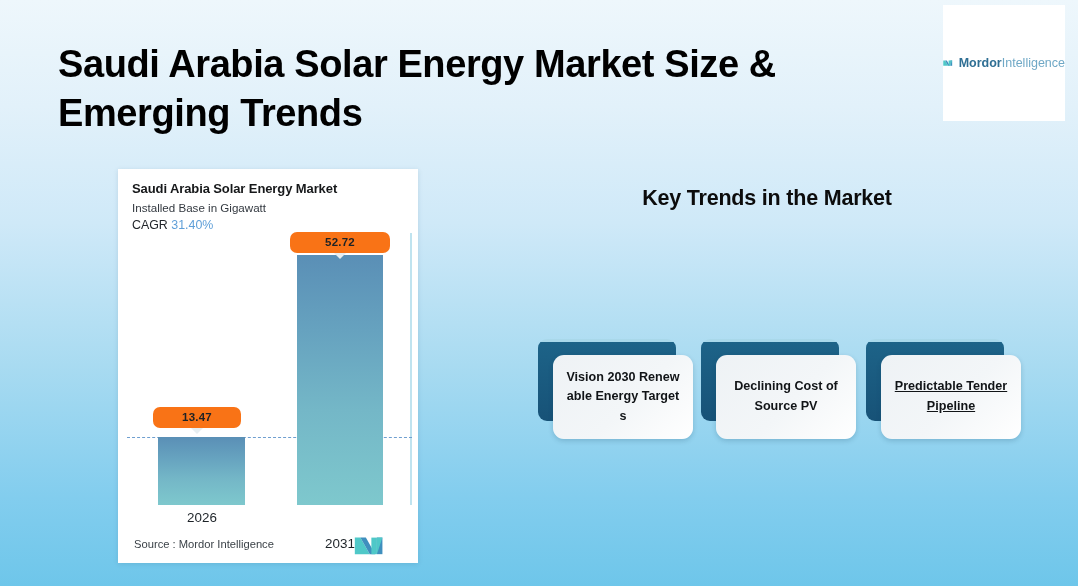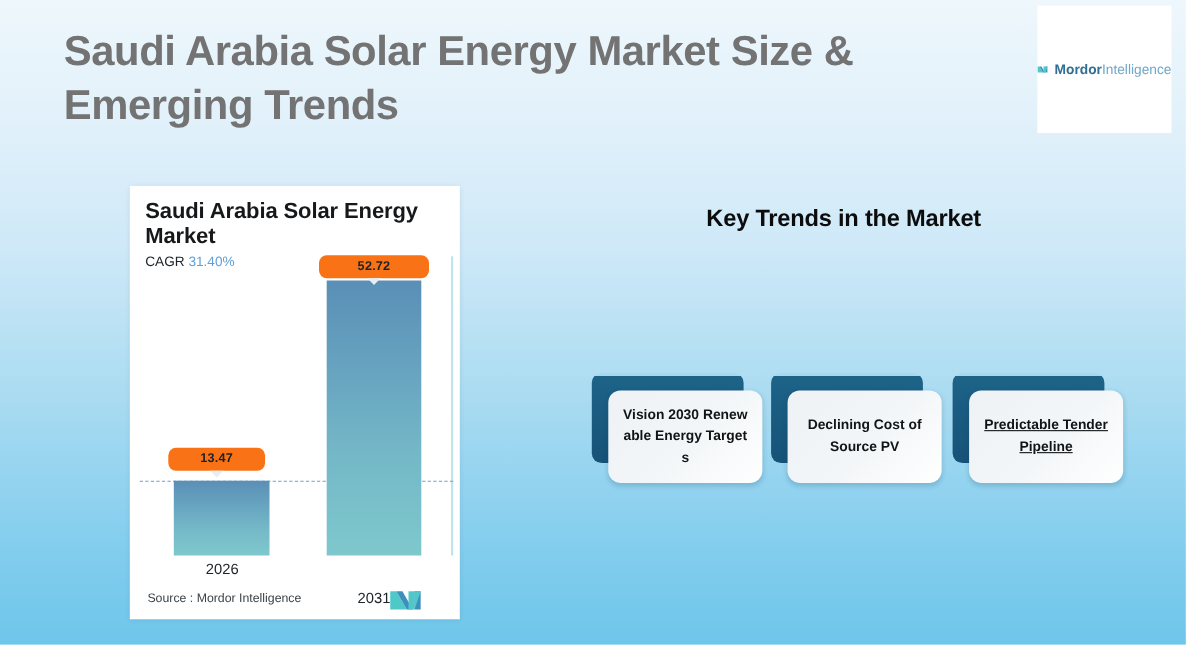--- a/index.html
+++ b/index.html
@@ -10,27 +10,27 @@
     font-family: "Liberation Sans", sans-serif;
   }
   body {
     background: linear-gradient(to bottom, #eef7fc 0%, #e2f1fa 18%, #cfe9f8 38%, #a9dbf1 62%, #82cdee 85%, #6ec6ea 100%);
     position: relative;
   }
 
   
   #page-title {
     position: absolute;
-    left: 58px; top: 23px;
+    left: 58px; top: 40px;
     width: 830px;
     font-size: 38px;
     font-weight: 700;
     line-height: 1.28;
     letter-spacing: -0.4px;
-    color: #737373;
+    color: #000000;
   }
 
   
   #logo-badge {
     position: absolute;
     right: 13px; top: 5px;
     width: 122px; height: 116px;
     background: #ffffff;
     display: flex;
     flex-direction: row;
@@ -50,21 +50,21 @@
   
   #chart-card {
     position: absolute;
     left: 118px; top: 169px;
     width: 300px; height: 394px;
     background: #ffffff;
     box-shadow: 0 1px 5px rgba(20,60,90,.13);
   }
   #chart-head { padding: 12px 0 0 14px; }
   #chart-title {
-    font-size: 20px; font-weight: 700; color: #16181a;
+    font-size: 13px; font-weight: 700; color: #16181a;
     letter-spacing: -0.1px;
   }
   #chart-subtitle {
     font-size: 11.6px; color: #333940; margin-top: 5px;
   }
   #chart-cagr {
     font-size: 12.4px; color: #22262b; margin-top: 4px;
   }
   #chart-cagr .val { color: #5f9fd8; }
 
@@ -200,20 +200,21 @@
     <polygon points="58,4 72,4 58,46" fill="#4fc8c8"></polygon>
   </svg>
   <div class="wordmark">
     <b>Mordor</b><i>Intelligence</i>
   </div>
 </div>
 
 <div id="chart-card">
   <div id="chart-head">
     <div id="chart-title">Saudi Arabia Solar Energy Market</div>
+    <div id="chart-subtitle">Installed Base in Gigawatt</div>
     <div id="chart-cagr"><span>CAGR</span> <span class="val">31.40%</span></div>
   </div>
 </div>
 
 <div id="plot">
   <div class="axis-right"></div>
   <div class="dash-line"></div>
   <div class="bar" id="bar-2026"></div>
   <div class="bar" id="bar-2031"></div>
   <div class="value-pill" id="pill-2026">13.47</div>

